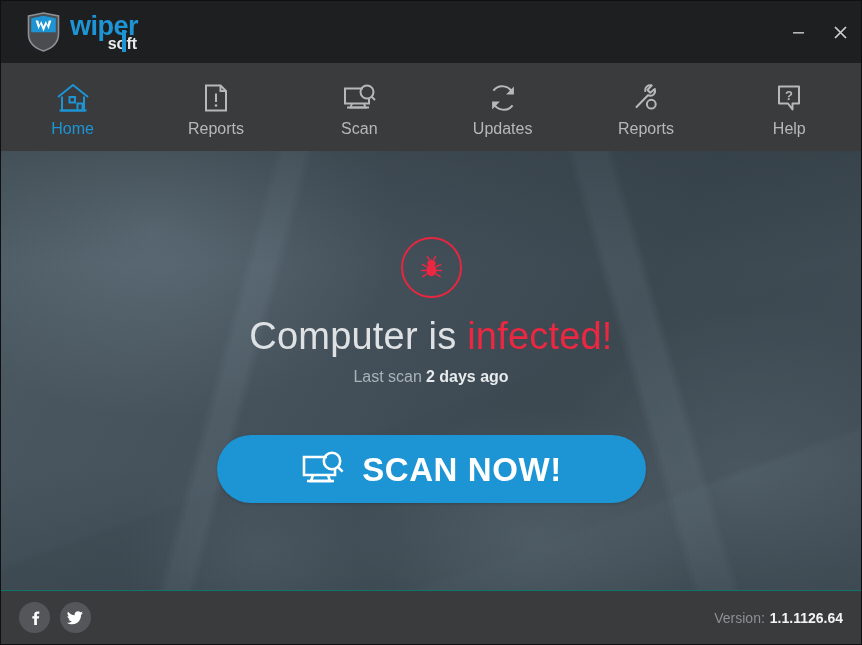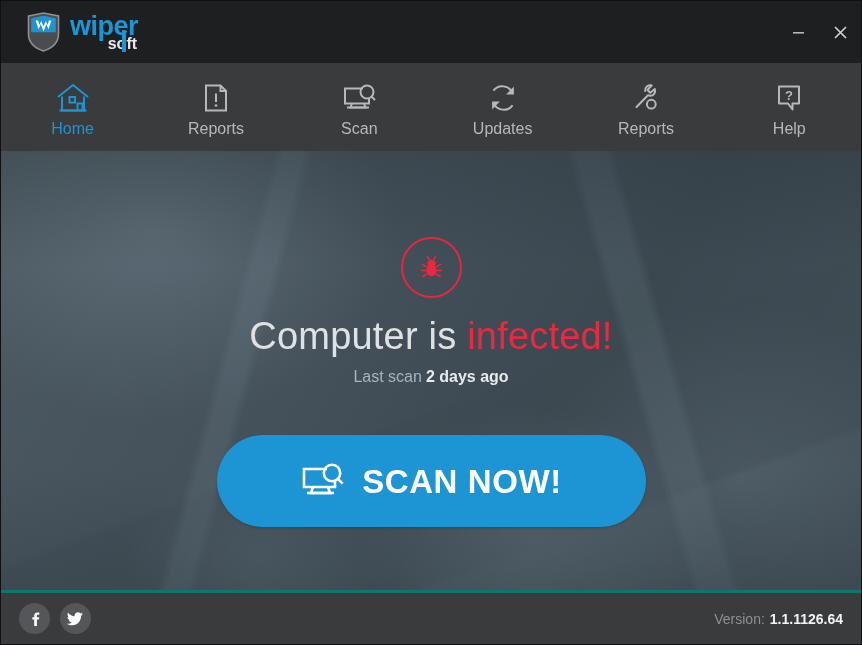--- a/index.html
+++ b/index.html
@@ -152,42 +152,42 @@
     white-space:nowrap;
   }
   .lastscan .value {
     color:#e7ebed;
     font-weight:600;
     margin-left:4px;
   }
 
   .scan-btn {
     margin-top:50px;
-    width:429px; height:92px;
+    width:429px; height:68px;
     background:#1d94d4;
     border:none; border-radius:46px;
     display:flex; align-items:center; justify-content:center;
     cursor:pointer;
     color:#ffffff;
     box-shadow:0 1px 3px rgba(0,0,0,.18);
   }
   .scan-btn svg { display:block; margin-right:16px; }
   .scan-btn .label {
     font-size:33px; font-weight:600;
     letter-spacing:0.6px; line-height:1;
   }
 
   
   .footer {
     height:54px; background:#3a3b3d;
     flex:0 0 54px;
     display:flex; align-items:center;
     justify-content:space-between;
     padding:0 18px;
-    border-top:3px solid #0f766e;
+    border-top:1px solid #0f766e;
   }
   .social { display:flex; align-items:center; gap:10px; }
   .social-btn {
     width:31px; height:31px; border-radius:50%;
     background:#55565a;
     display:flex; align-items:center; justify-content:center;
     cursor:pointer;
   }
   .social-btn svg { display:block; }
   .version {

